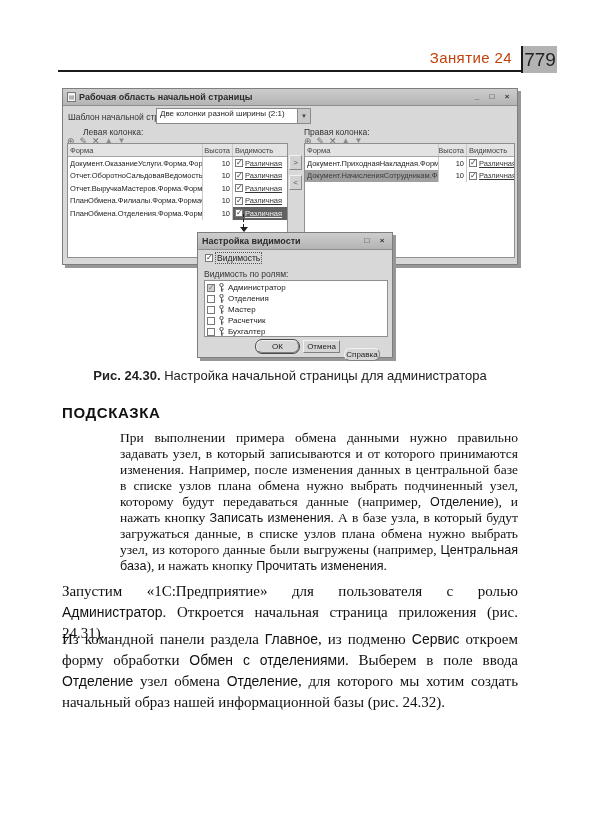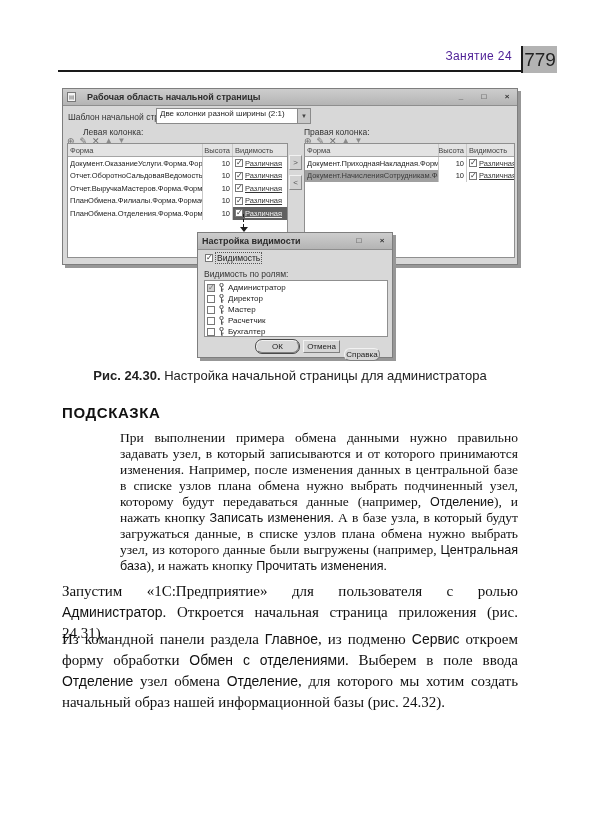--- a/index.html
+++ b/index.html
@@ -1,34 +1,34 @@
 <!DOCTYPE html>
 <html><head>
 <meta charset="utf-8">
 <style>
   * { margin:0; padding:0; box-sizing:border-box; }
   html,body { background:#fff; }
   .page { position:relative; width:600px; height:828px; background:#ffffff; overflow:hidden;
           font-family:"Liberation Sans", sans-serif; }
 
   
-  .runhead-chapter { position:absolute; top:49px; right:88px; font-size:12px; color:#4c1d95;
+  .runhead-chapter { position:absolute; top:49px; right:88px; font-size:15px; color:#c2410c;
                      font-family:"Liberation Sans", sans-serif; letter-spacing:.4px; }
   .runhead-pagenum { position:absolute; top:46px; left:521px; width:36px; height:27px;
                      background:#b3b3b3; border-left:2px solid #1a1a1a; color:#222;
                      font-size:19px; text-align:center; line-height:27px; }
   .runhead-rule { position:absolute; top:70px; left:58px; width:464px; height:2px; background:#1a1a1a; }
 
   
   .figure { position:absolute; left:0; top:0; width:600px; height:828px; }
   .win { position:absolute; background:#d8d8d8; border:1px solid #7e7e7e;
          box-shadow:3px 3px 0 #979797; font-size:8.5px; color:#222; }
   .main-win { left:62px; top:88px; width:456px; height:177px; }
   .titlebar { height:15px; background:linear-gradient(180deg,#cdcdcd,#b4b4b4);
-              border-bottom:1px solid #8e8e8e; display:flex; align-items:center; padding:8px 4px; gap:11px; }
+              border-bottom:1px solid #8e8e8e; display:flex; align-items:center; padding:8px 4px; gap:3px; }
   .titlebar .t { font-weight:bold; font-size:9px; color:#2c2c2c; flex:1; white-space:nowrap; overflow:hidden; }
   .doc-ico { width:9px; height:10px; background:#f4f4f4; border:1px solid #777; font-size:6px;
              line-height:9px; text-align:center; color:#777; }
   .winbtn { width:12px; height:11px; font-size:8px; line-height:10px; text-align:center; color:#333;
             font-weight:bold; cursor:default; }
   .lbl { position:absolute; font-size:8.5px; color:#333; white-space:nowrap; }
   .combo { position:absolute; height:16px; background:#fff; border:1px solid #8a8a8a;
            display:flex; align-items:flex-start; }
   .combo .val { flex:1; font-size:8px; padding:0 3px; white-space:nowrap; overflow:hidden; color:#222; }
   .combo .drop { width:13px; height:100%; background:#c9c9c9; border-left:1px solid #8a8a8a;
@@ -238,21 +238,21 @@
           <span>Администратор</span>
         </div>
         <div class="role-row">
           <span class="cb"></span>
           <span class="key-ico">
               <svg width="7" height="9" viewBox="0 0 7 9">
                 <circle cx="3.5" cy="2" r="1.7" fill="none" stroke="#555" stroke-width="1"></circle>
                 <path d="M3.5 3.7 V8.5 M3.5 6.2 H5.6 M3.5 8 H5" stroke="#555" stroke-width="1" fill="none"></path>
               </svg>
             </span>
-          <span>Директор</span>
+          <span>Отделения</span>
         </div>
         <div class="role-row">
           <span class="cb"></span>
           <span class="key-ico">
               <svg width="7" height="9" viewBox="0 0 7 9">
                 <circle cx="3.5" cy="2" r="1.7" fill="none" stroke="#555" stroke-width="1"></circle>
                 <path d="M3.5 3.7 V8.5 M3.5 6.2 H5.6 M3.5 8 H5" stroke="#555" stroke-width="1" fill="none"></path>
               </svg>
             </span>
           <span>Мастер</span>

